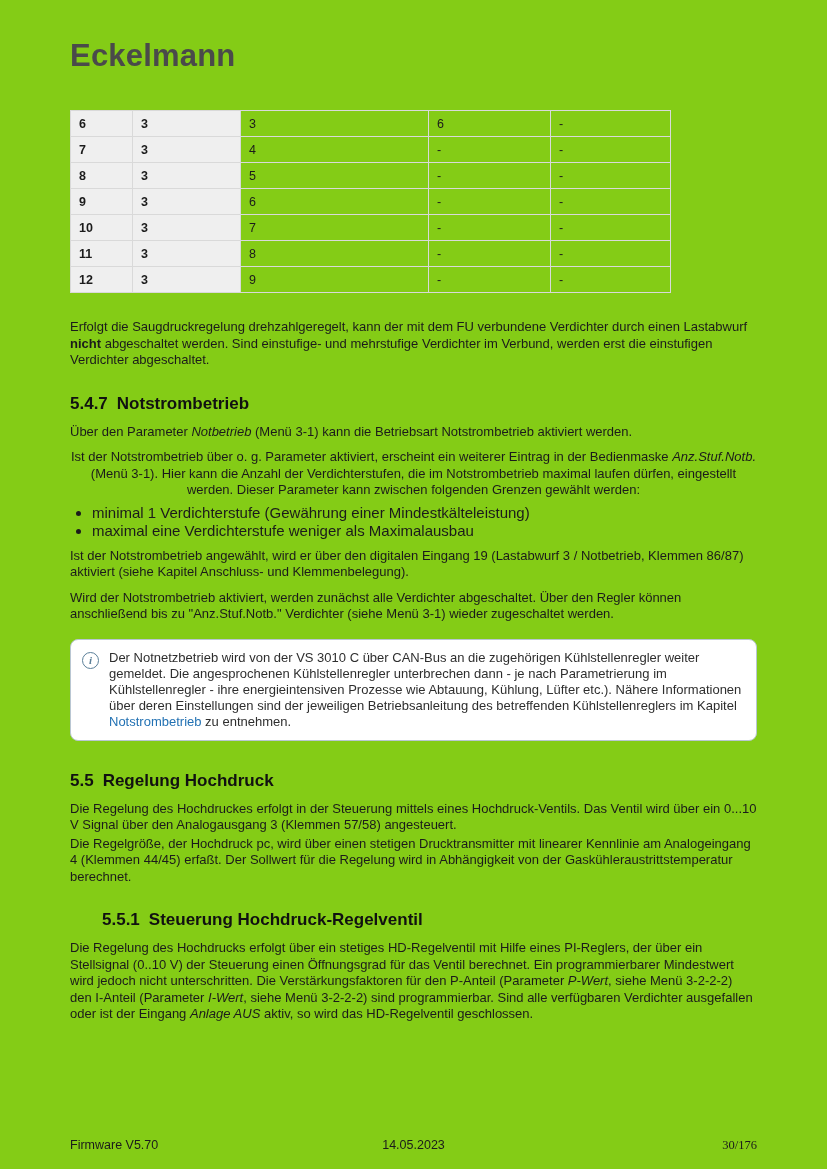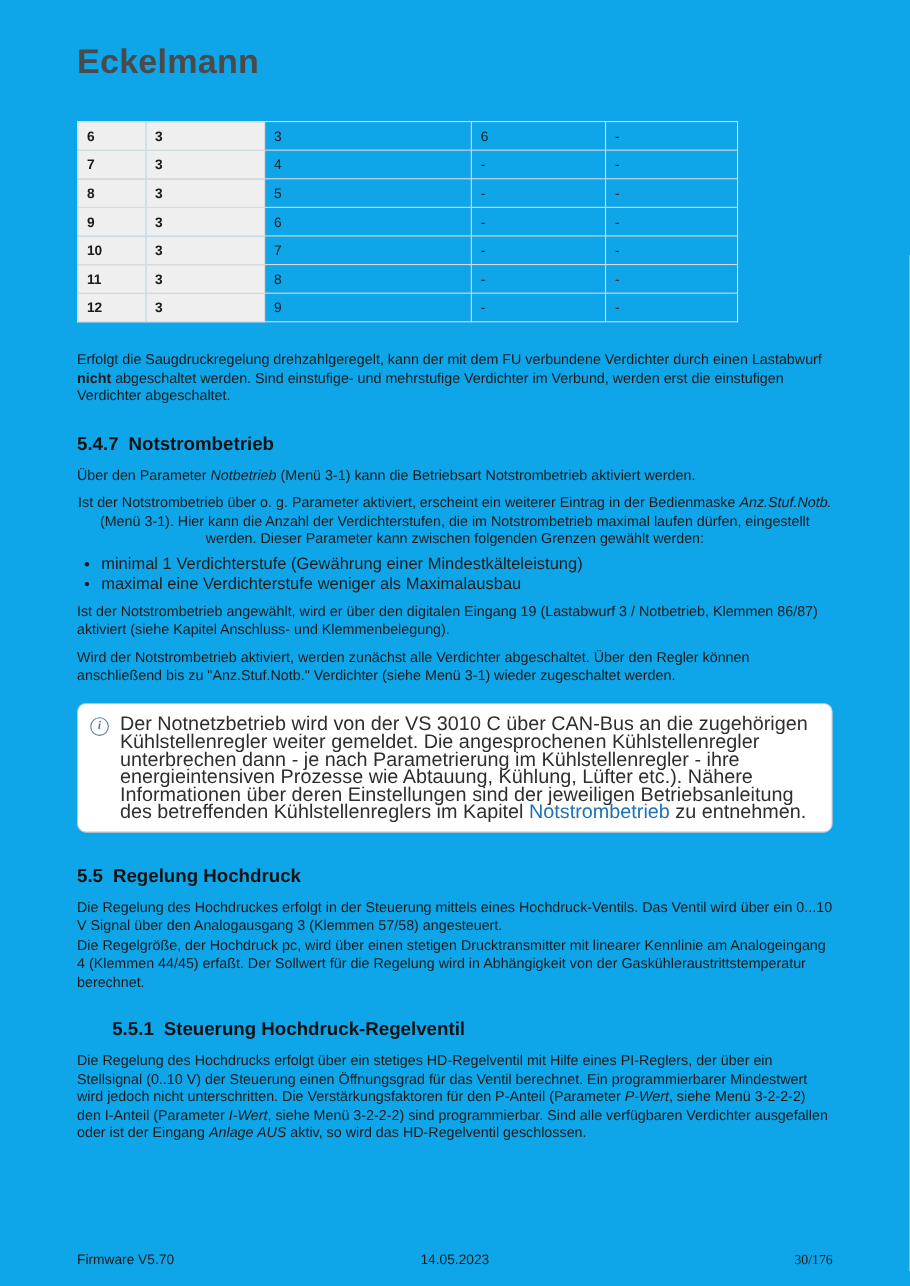--- a/index.html
+++ b/index.html
@@ -7,21 +7,21 @@
   body {
     background:#ffffff;
     font-family:"Liberation Sans", sans-serif;
     color:#1b1b1b;
   }
   .page {
     position:relative;
     width:827px; height:1169px;
     padding:40px 70px 0 70px;
     overflow:hidden;
-    background:#0ea5e9;
+    background:#84cc16;
   }
   .logo {
     font-size:31px;
     font-weight:700;
     color:#4a4a4a;
     letter-spacing:0.2px;
     line-height:32px;
   }
   
   table.data {
@@ -97,21 +97,21 @@
     font-size:11px;
     font-weight:700;
     font-style:italic;
     font-family:"Liberation Serif", serif;
     display:flex;
     align-items:center;
     justify-content:center;
     margin-top:2px;
   }
   .infobox .text {
-    font-size:18px;
+    font-size:13px;
     line-height:16px;
     color:#2e2e2e;
   }
   .mt-h55 { margin-top:30px; }
   .mt-p6 { margin-top:11px; }
   .mt-p7 { margin-top:2px; }
   .mt-h551 { margin-top:25px;margin-left:32px; }
   .mt-p8 { margin-top:11px; }
   
   .footer {

